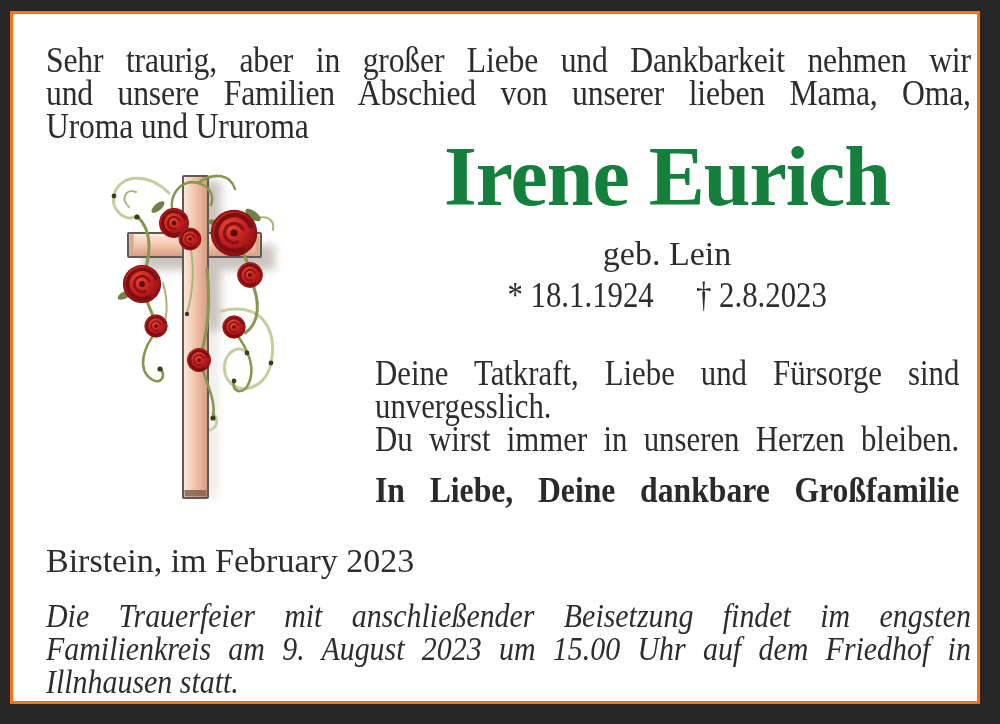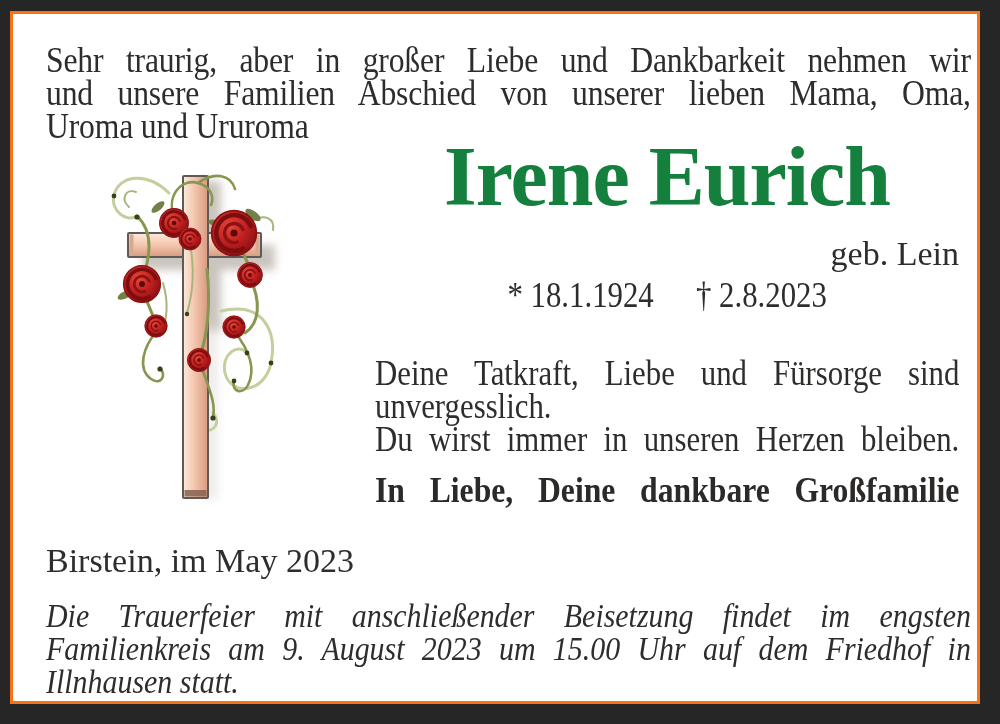--- a/index.html
+++ b/index.html
@@ -25,21 +25,21 @@
   }
   .cross-wrap{position:absolute;left:90px;top:149px;width:220px;height:350px;}
 
   .name{
     position:absolute;left:362px;top:120px;width:584px;
     font-size:84px;line-height:86px;font-weight:bold;text-align:center;
     letter-spacing:-1px;color:#15803d;white-space:nowrap;
   }
   .maiden{
     position:absolute;left:362px;top:222px;width:584px;
-    font-size:34px;line-height:36px;text-align:right;font-family:Liberation Serif, serif;
+    font-size:34px;line-height:36px;text-align:center;font-family:Liberation Serif, serif;
   }
   .dates{
     position:absolute;left:362px;top:263px;width:664px;
     font-size:35px;line-height:38px;display:flex;justify-content:center;gap:48px;
     transform:scaleX(0.88);transform-origin:left top;white-space:nowrap;
   }
   .tribute{
     position:absolute;left:362px;top:343px;width:664px;
     font-size:35px;line-height:33px;
   }
@@ -173,21 +173,21 @@
     <div class="tribute condL">
       <div class="jline">Deine Tatkraft, Liebe und Fürsorge sind</div>
       <div class="lline">unvergesslich.</div>
       <div class="jline">Du wirst immer in unseren Herzen bleiben.</div>
     </div>
 
     <div class="closing condL">
       <div class="jline">In Liebe, Deine dankbare Großfamilie</div>
     </div>
 
-    <div class="dateline">Birstein, im May 2023</div>
+    <div class="dateline">Birstein, im February 2023</div>
 
     <div class="funeral condL">
       <div class="jline">Die Trauerfeier mit anschließender Beisetzung findet im engsten</div>
       <div class="jline">Familienkreis am 9. August 2023 um 15.00 Uhr auf dem Friedhof in</div>
       <div class="lline">Illnhausen statt.</div>
     </div>
 
   </div>
 </div>
 

